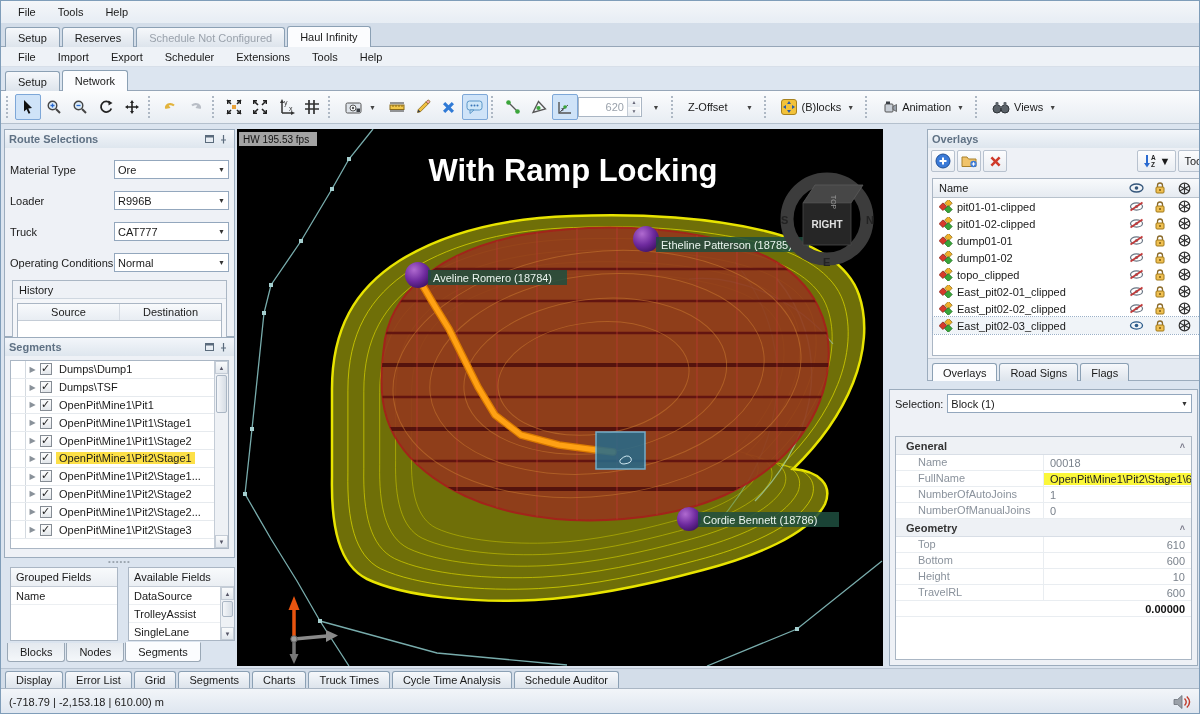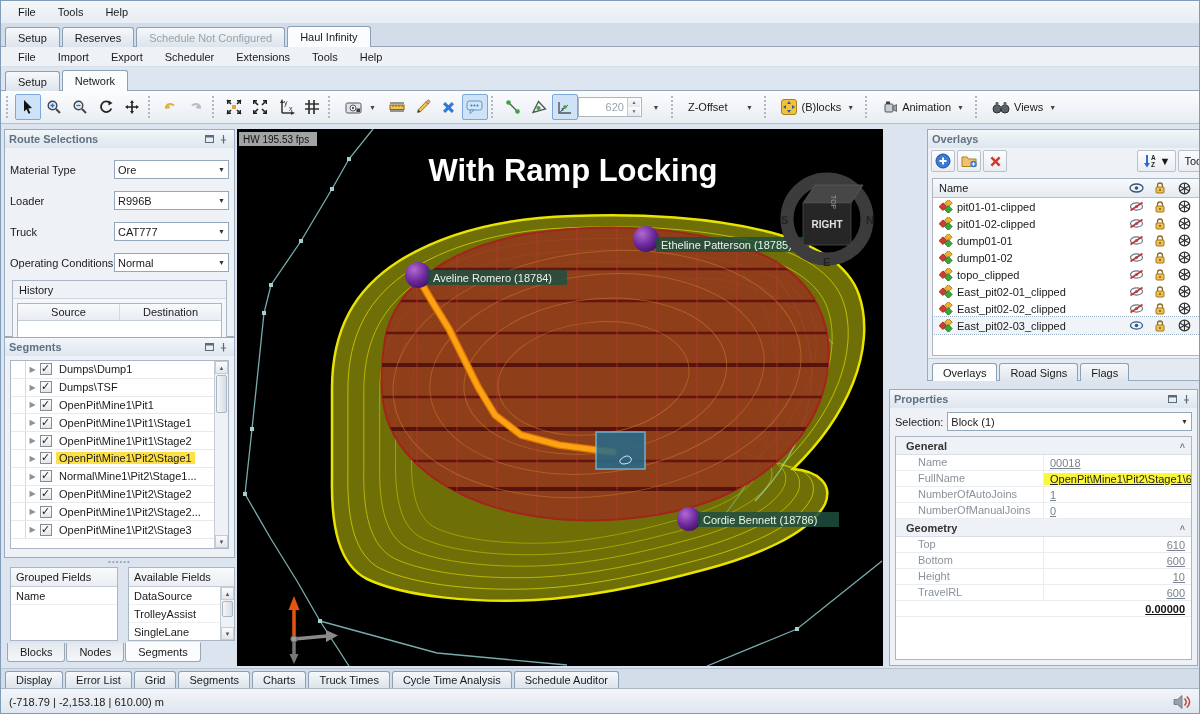--- a/index.html
+++ b/index.html
@@ -120,21 +120,21 @@
 
   
   .prop-sel { display:flex; align-items:center; margin:4px 5px; }
   .prop-sel .lbl { margin-right:4px; }
   .prop-grid { position:absolute; left:5px; right:5px; top:46px; bottom:5px; border:1px solid #aab6c4; background:#fff; overflow:hidden; }
   .sect-head { display:flex; align-items:center; padding:3px 6px 2px 10px; background:#eef1f5; border-bottom:1px solid #d8dee6; font-weight:bold; color:#333; }
   .sect-head .sp { flex:1; }
   .sect-head .chev { color:#778; font-size:9px; }
   .prow { display:flex; height:16px; align-items:center; border-bottom:1px solid #e9edf1; }
   .prow .pl { width:148px; padding-left:22px; color:#8a929c; border-right:1px solid #e9edf1; white-space:nowrap; overflow:hidden; align-self:stretch; line-height:15px;}
-  .prow .pv { flex:1; padding:0 6px; color:#7a828c; white-space:nowrap; overflow:hidden;text-decoration:underline; }
+  .prow .pv { flex:1; padding:0 6px; color:#7a828c; white-space:nowrap; overflow:hidden; }
   .prow .pv.hl { background:#fbf73a; color:#222; }
   .geo .pv { text-align:right; }
   .prow.bold .pl { color:#111; font-weight:normal;margin-top:35px; }
   .prow.bold .pv { color:#111; font-weight:bold; }
 
   
   #bottomtabs { position:absolute; left:0; top:667px; width:1200px; height:20px; background:#d3dde9; display:flex; align-items:flex-end; padding-left:4px; border-top:1px solid #b8c4d2; }
   #bottomtabs .tab { font-size:11px; padding:2px 10px 2px; top:0; }
   #statusbar { position:absolute; left:0; top:687px; width:1200px; height:27px; background:linear-gradient(#f2f5f9,#dde5ef); border-top:1px solid #aab6c4; display:flex; align-items:center; padding:0 8px; }
   #statusbar .sp { flex:1; }
@@ -484,21 +484,21 @@
                 <div class="seg-gutter"></div>
                 <div class="seg-exp">▶</div>
                 <span class="cb"></span>
                 <span class="seg-label">OpenPit\Mine1\Pit2\Stage1</span>
               </div>
 
               <div class="seg-row">
                 <div class="seg-gutter"></div>
                 <div class="seg-exp">▶</div>
                 <span class="cb"></span>
-                <span class="seg-label">Normal\Mine1\Pit2\Stage1...</span>
+                <span class="seg-label">OpenPit\Mine1\Pit2\Stage1...</span>
               </div>
 
               <div class="seg-row">
                 <div class="seg-gutter"></div>
                 <div class="seg-exp">▶</div>
                 <span class="cb"></span>
                 <span class="seg-label">OpenPit\Mine1\Pit2\Stage2</span>
               </div>
 
               <div class="seg-row">
@@ -1068,35 +1068,20 @@
       </div>
       <div class="ov-tabs">
 
       <div class="tab active">Overlays</div>
           <div class="tab">Road Signs</div>
           <div class="tab">Flags</div>
         </div>
     </div>
 
     <div class="panel" style="left:888px; top:265px; width:309px; height:277px;">
-      <div class="panel-title">
-        <span>Properties</span>
-          <span class="sp"></span>
-        <span class="ticon">
-            <svg width="9" height="8">
-              <rect x="0.5" y="0.5" width="8" height="7" fill="none" stroke="#5a6b7c"></rect>
-              <rect x="0.5" y="0.5" width="8" height="2" fill="#5a6b7c"></rect>
-            </svg>
-          </span>
-        <span class="ticon">
-            <svg width="9" height="10">
-              <path d="M4.5 1v5M2 6h5M4.5 6v3.5" stroke="#5a6b7c" stroke-width="1.2" fill="none"></path>
-            </svg>
-          </span>
-      </div>
       <div class="prop-sel">
         <span class="lbl">Selection:</span>
         <div class="combo">
           <span class="combo-val">Block (1)</span>
           <span class="combo-arr">▼</span>
         </div>
       </div>
       <div class="prop-grid">
         <div class="sect-head">
           <span>General</span>

